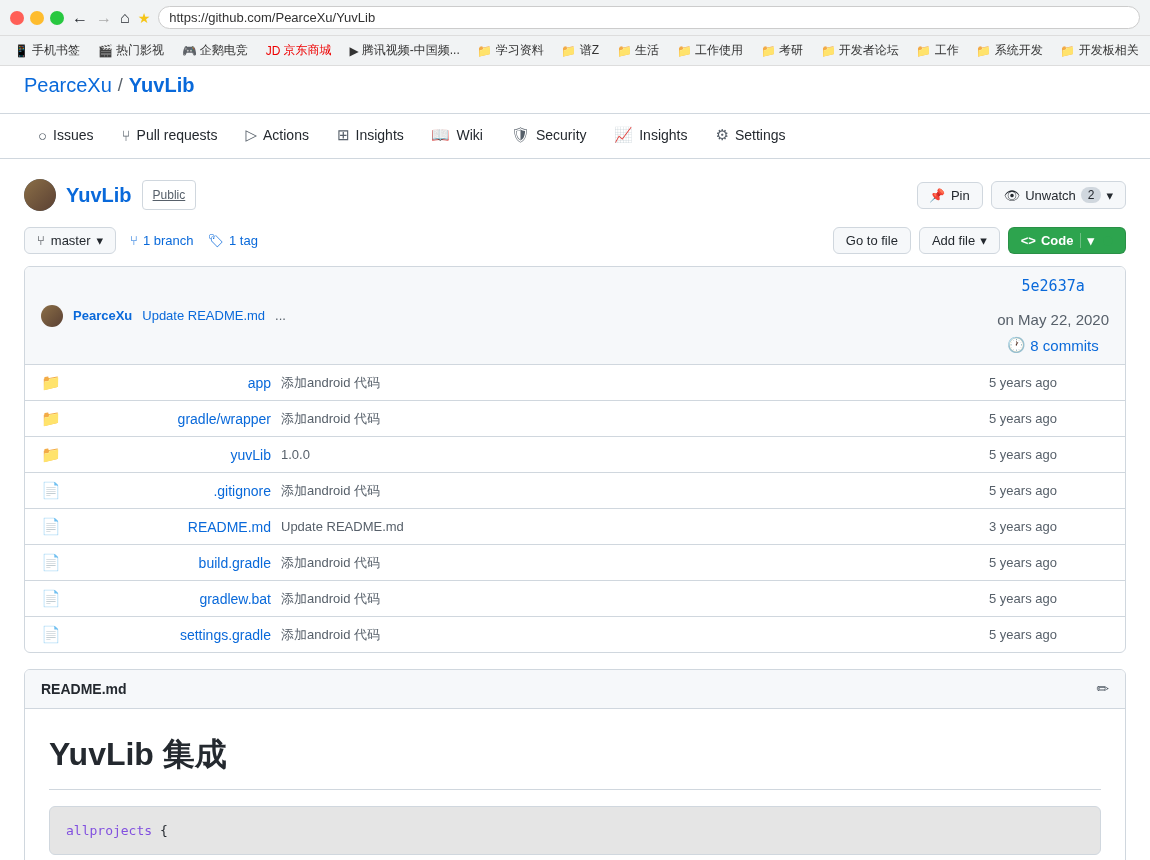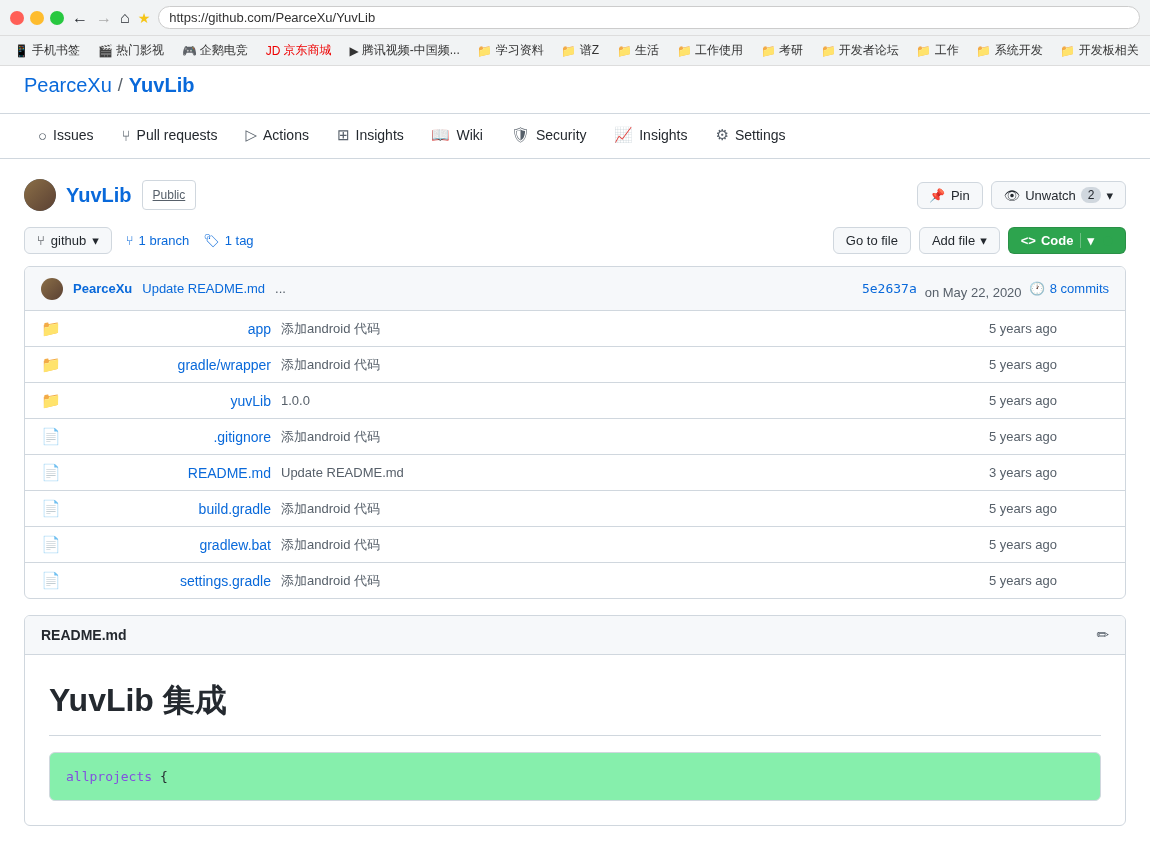--- a/index.html
+++ b/index.html
@@ -230,21 +230,22 @@
       flex-shrink: 0;
     }
     .commit-author { color: #0969da; font-weight: 600; font-size: 13px; cursor: pointer; }
     .commit-msg { color: #0969da; font-size: 13px; cursor: pointer; }
     .commit-dots { color: #57606a; font-size: 13px; cursor: pointer; }
     .commit-right {
       margin-left: auto;
       display: flex;
       align-items: center;
       gap: 8px;
-      font-size: 13px;
+      font-size: 15px;
+      flex-direction: column;
     }
     .commit-sha { color: #0969da; font-family: monospace; }
     .commit-time { color: #57606a; margin-top: 8px; }
     .commit-count { display: flex; align-items: center; gap: 4px; color: #0969da; }
 
     .file-row {
       display: flex;
       align-items: center;
       padding: 8px 16px;
       border-bottom: 1px solid #d0d7de;
@@ -277,21 +278,21 @@
       padding: 24px;
     }
     .readme-h1 {
       font-size: 32px;
       font-weight: 700;
       margin-bottom: 16px;
       border-bottom: 1px solid #d0d7de;
       padding-bottom: 12px;
     }
     .code-block {
-      background: #86efac;
+      background: #e5e5e5;
       border: 1px solid #d0d7de;
       border-radius: 6px;
       padding: 16px;
       font-family: monospace;
       font-size: 13px;
       color: #24292f;
     }
     .code-function { color: #8250df; }
 
     .green-dot {
@@ -400,21 +401,21 @@
         <span class="unwatch-count">2</span>
         <span>▾</span>
       </button>
     </div>
   </div>
 
   <div class="branch-row">
     <div class="branch-left">
       <div class="branch-selector">
         <span>⑂</span>
-        <span>github</span>
+        <span>master</span>
         <span>▾</span>
       </div>
       <div class="branch-info">
         <span>⑂</span>
         <span>1 branch</span>
       </div>
       <div class="branch-info">
         <span>🏷</span>
         <span>1 tag</span>
       </div>

